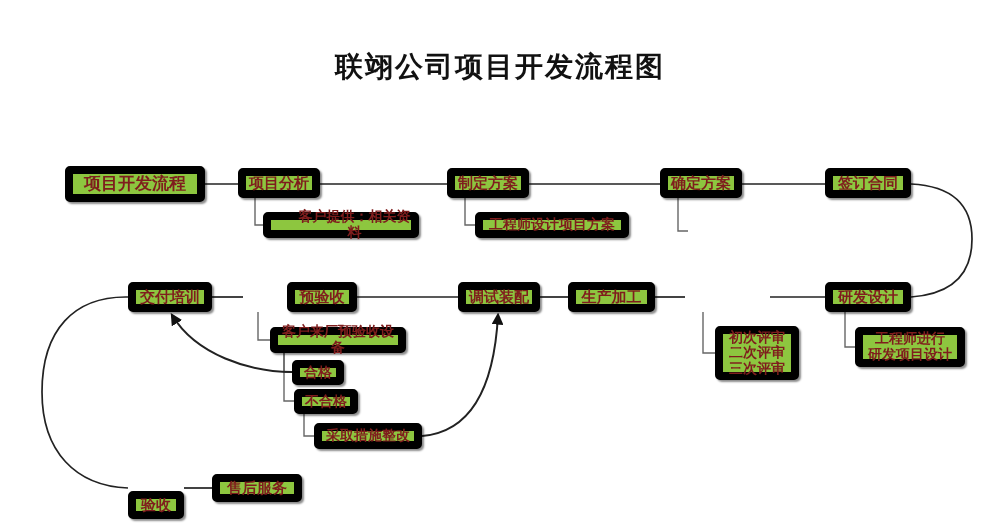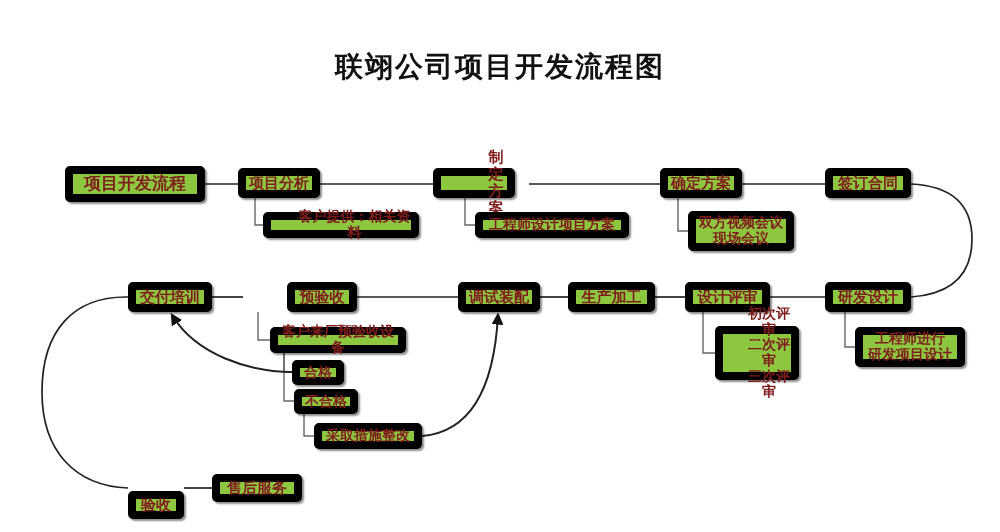--- a/index.html
+++ b/index.html
@@ -114,35 +114,32 @@
 
       <path d="M 184 488 L 212 488"></path>
     </g>
   </svg>
 
   <div class="node root" style="left:65px;  top:166px; width:140px; height:36px;">项目开发流程</div>
 
   <div class="node main" style="left:238px; top:168px; width:82px;  height:30px;">项目分析</div>
   <div class="node sub" style="left:263px; top:212px; width:156px; height:26px;padding-left:27px;">客户提供：相关资料</div>
 
-  <div class="node main" style="left:433px; top:168px; width:82px;  height:30px;padding-left:44px;">制定方案</div>
+  <div class="node main" style="left:447px; top:168px; width:82px;  height:30px;">制定方案</div>
   <div class="node sub" style="left:475px; top:212px; width:154px; height:26px;">工程师设计项目方案</div>
 
   <div class="node main" style="left:660px; top:168px; width:82px;  height:30px;">确定方案</div>
-  <div class="node sub" style="left:688px; top:211px; width:106px; height:40px;">双方视频会议
-现场会议</div>
 
   <div class="node main" style="left:825px; top:168px; width:86px;  height:30px;">签订合同</div>
 
   <div class="node main" style="left:825px; top:282px; width:86px;  height:30px;">研发设计</div>
   <div class="node sub" style="left:855px; top:327px; width:110px; height:40px;">工程师进行
 研发项目设计</div>
 
-  <div class="node main" style="left:685px; top:282px; width:85px;  height:30px;">设计评审</div>
-  <div class="node sub" style="left:715px; top:326px; width:84px;  height:54px;padding-left:24px;">初次评审
+  <div class="node sub" style="left:715px; top:326px; width:84px;  height:54px;">初次评审
 二次评审
 三次评审</div>
 
   <div class="node main" style="left:568px; top:282px; width:87px;  height:30px;">生产加工</div>
 
   <div class="node main" style="left:458px; top:282px; width:82px;  height:30px;">调试装配</div>
 
   <div class="node main" style="left:243px; top:282px; width:70px;  height:30px;margin-left:44px;">预验收</div>
   <div class="node sub" style="left:270px; top:327px; width:136px; height:26px;">客户来厂预验收设备</div>
   <div class="node sub" style="left:292px; top:360px; width:52px;  height:25px;">合格</div>

